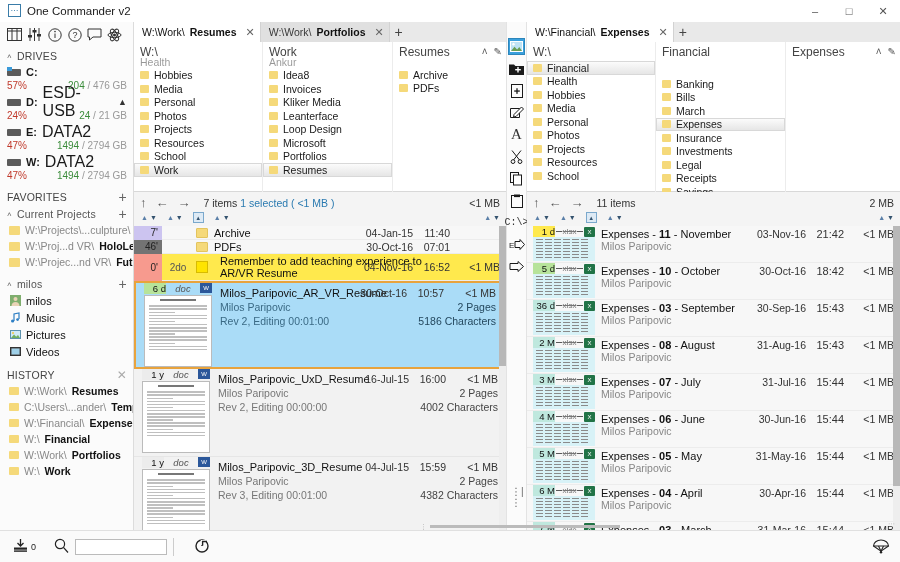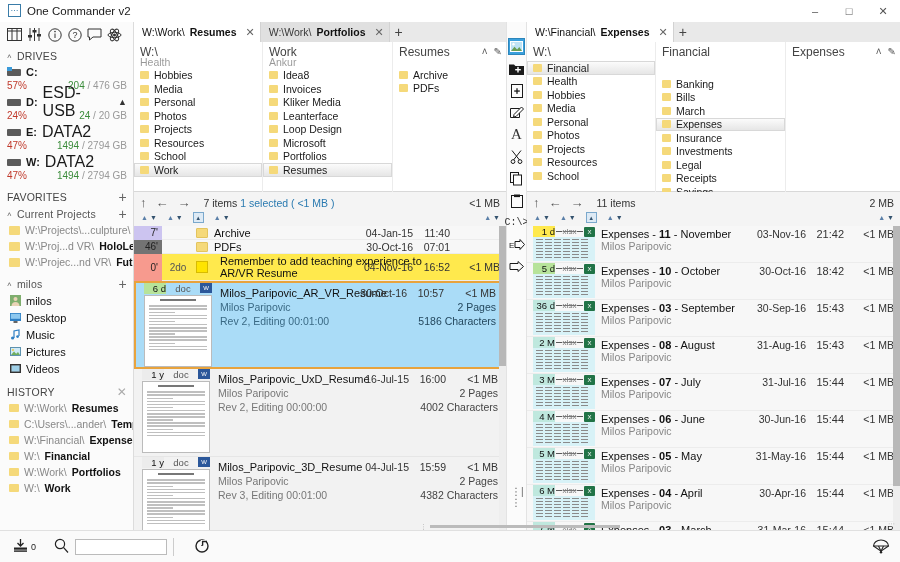--- a/index.html
+++ b/index.html
@@ -114,21 +114,21 @@
   .row.note .ntext { font-size:11px; color:#111; line-height:12.5px; max-width:230px;margin-left:6px;}
 
   .docrow { position:relative; background:#f2f2f2; height:88px; border-bottom:1px solid #e6e6e6; }
   .docrow.selected { background:#aadcf7; border:2px solid #e8a33d; }
   .thumb { position:absolute; left:8px; top:4px; width:68px; height:80px; background:#fff; border:1px solid #bbb; overflow:hidden; }
   .thumb .ln { height:1.5px; background:#bfbfbf; margin:1.6px 4px; }
   .thumb .ln.s { width:40%; }
   .thumb .ln.h { height:2.4px; background:#777; width:55%; margin:3px auto 4px; }
   .thumb-tag { position:absolute; left:8px; top:-1px; width:68px; height:12px; display:flex; align-items:center; background:transparent; }
   .tg-a { font-size:9.5px; color:#111; width:22px; text-align:right; }
-  .tg-b { font-size:9.5px; color:#555; flex:1; text-align:center; }
+  .tg-b { font-size:9.5px; color:#555; flex:1; text-align:center;font-style:italic; }
   .tg-c { width:12px; height:10px; background:#2b579a; display:flex; align-items:center; justify-content:center; color:#fff; font-size:6px;}
   .doc-main { position:absolute; left:84px; top:3px; right:4px; }
   .dm-row { display:flex; height:14px; align-items:center; position:relative;}
   .dm-title { font-size:11px; color:#111; }
   .dm-sub { font-size:10.5px; color:#777; }
   .dm-date { position:absolute; right:93px; font-size:10.5px; color:#333;}
   .dm-time { position:absolute; right:56px; font-size:10.5px; color:#333;}
   .dm-size { position:absolute; right:4px; font-size:10.5px; color:#333;}
   .dm-r { position:absolute; right:4px; font-size:10.5px; color:#444;}
   .selected .dm-sub { color:#3b6a85; }
@@ -256,21 +256,21 @@
       <div class="drive-row1">
           <span class="drv-icon">
             <span class="body"></span>
           </span>
         <span class="drv-letter">D:</span>
         <span class="drv-name">ESD-USB</span>
         <span class="drv-eject">▲</span>
         </div>
       <div class="drive-row2">
           <span class="pct">24%</span>
-        <span class="cap"><b>24</b> <span>/</span> <span>20 GB</span></span>
+        <span class="cap"><b>24</b> <span>/</span> <span>21 GB</span></span>
         </div>
     </div>
 
     <div class="drive">
       <div class="drive-row1">
           <span class="drv-icon">
             <span class="body"></span>
           </span>
         <span class="drv-letter">E:</span>
         <span class="drv-name">DATA2</span>
@@ -326,30 +326,20 @@
     </div>
     <div class="user-item">
         <span class="mini">
           <svg width="11" height="11" viewBox="0 0 11 11">
             <rect width="11" height="11" fill="#7fae6e"></rect>
             <circle cx="5.5" cy="4" r="2" fill="#e9d3b6"></circle>
             <path d="M1.5 11c0-2.4 1.8-4 4-4s4 1.6 4 4z" fill="#e9d3b6"></path>
           </svg>
         </span>
         <span>milos</span>
-      </div>
-    <div class="user-item">
-        <span class="mini">
-          <svg width="11" height="10" viewBox="0 0 11 10">
-            <rect x="0" y="0" width="11" height="8" fill="#2e7fc4"></rect>
-            <rect x="0.8" y="0.8" width="9.4" height="5" fill="#8dc8ef"></rect>
-            <rect x="3.5" y="8" width="4" height="2" fill="#666"></rect>
-          </svg>
-        </span>
-        <span>Desktop</span>
       </div>
     <div class="user-item">
         <span class="mini">
           <svg width="10" height="11" viewBox="0 0 10 11">
             <path d="M4 9V2l5-1v6" fill="none" stroke="#2e7fc4" stroke-width="1.2"></path>
             <circle cx="2.6" cy="9" r="1.6" fill="#2e7fc4"></circle>
             <circle cx="7.6" cy="7.6" r="1.4" fill="#2e7fc4"></circle>
           </svg>
         </span>
         <span>Music</span>

